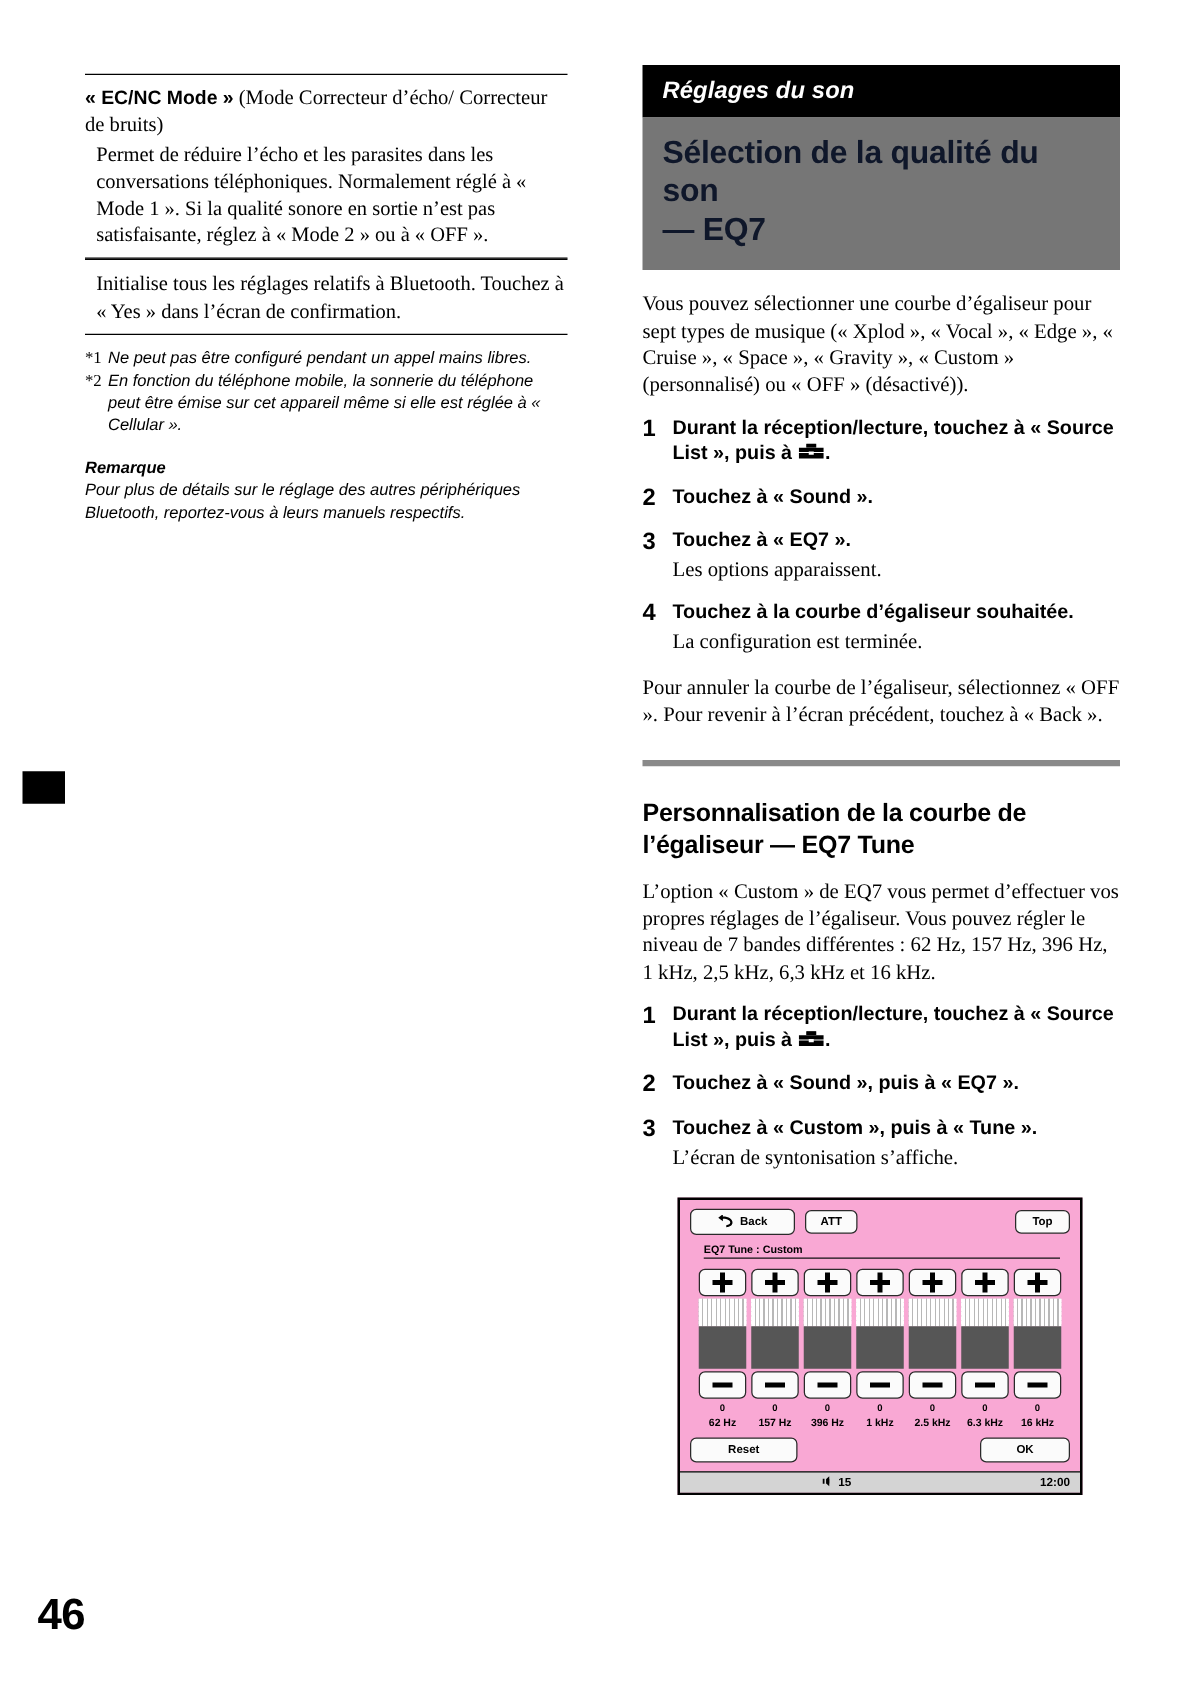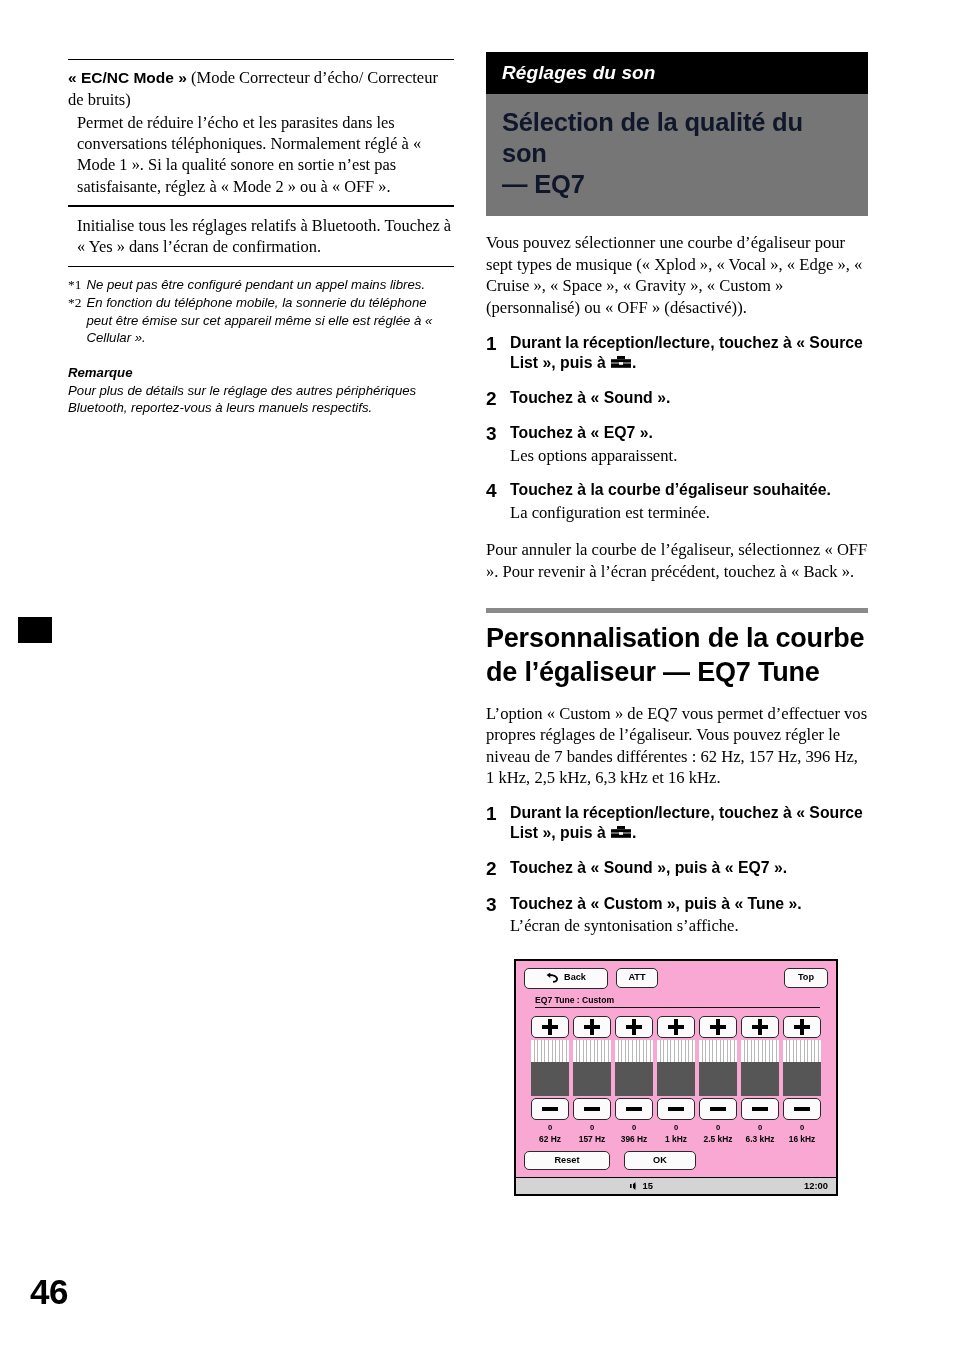--- a/index.html
+++ b/index.html
@@ -45,21 +45,21 @@
 
   
   .col-left {
     position: absolute;
     left: 68px;
     top: 59px;
     width: 386px;
   }
   .col-right {
     position: absolute;
-    left: 486px;
+    left: 514px;
     top: 52px;
     width: 382px;
   }
 
   
   .rule {
     border: 0;
     border-top: 1.6px solid #000;
     margin: 0;
   }
@@ -197,23 +197,23 @@
   }
 
   .sect-rule {
     height: 5px;
     background: #8a8a8a;
     margin-top: 26px;
   }
   .sect-head {
     font-family: "Liberation Sans", sans-serif;
     font-weight: bold;
-    font-size: 27px;
+    font-size: 20px;
     line-height: 1.25;
-    margin-top: 9px;
+    margin-top: 26px;
     letter-spacing: -0.2px;
   }
 
   
   .device {
     margin-top: 22px;
     margin-left: 28px;
     width: 324px;
     border: 2px solid #000;
     background: #f9a8d4;
@@ -316,21 +316,21 @@
     font-family: "Liberation Sans", sans-serif;
     font-weight: bold;
     font-size: 8.4px;
     text-align: center;
     margin-top: 2px;
     white-space: nowrap;
   }
 
   .dev-actions {
     display: flex;
-    justify-content: flex-start;
+    justify-content: space-between;
     gap: 14px;
     margin-top: 7px;
     padding-bottom: 7px;
   }
   .btn-reset { width: 86px; }
   .btn-ok    { width: 72px; }
 
   .dev-status {
     border-top: 1.6px solid #000;
     background: #d4d4d4;

